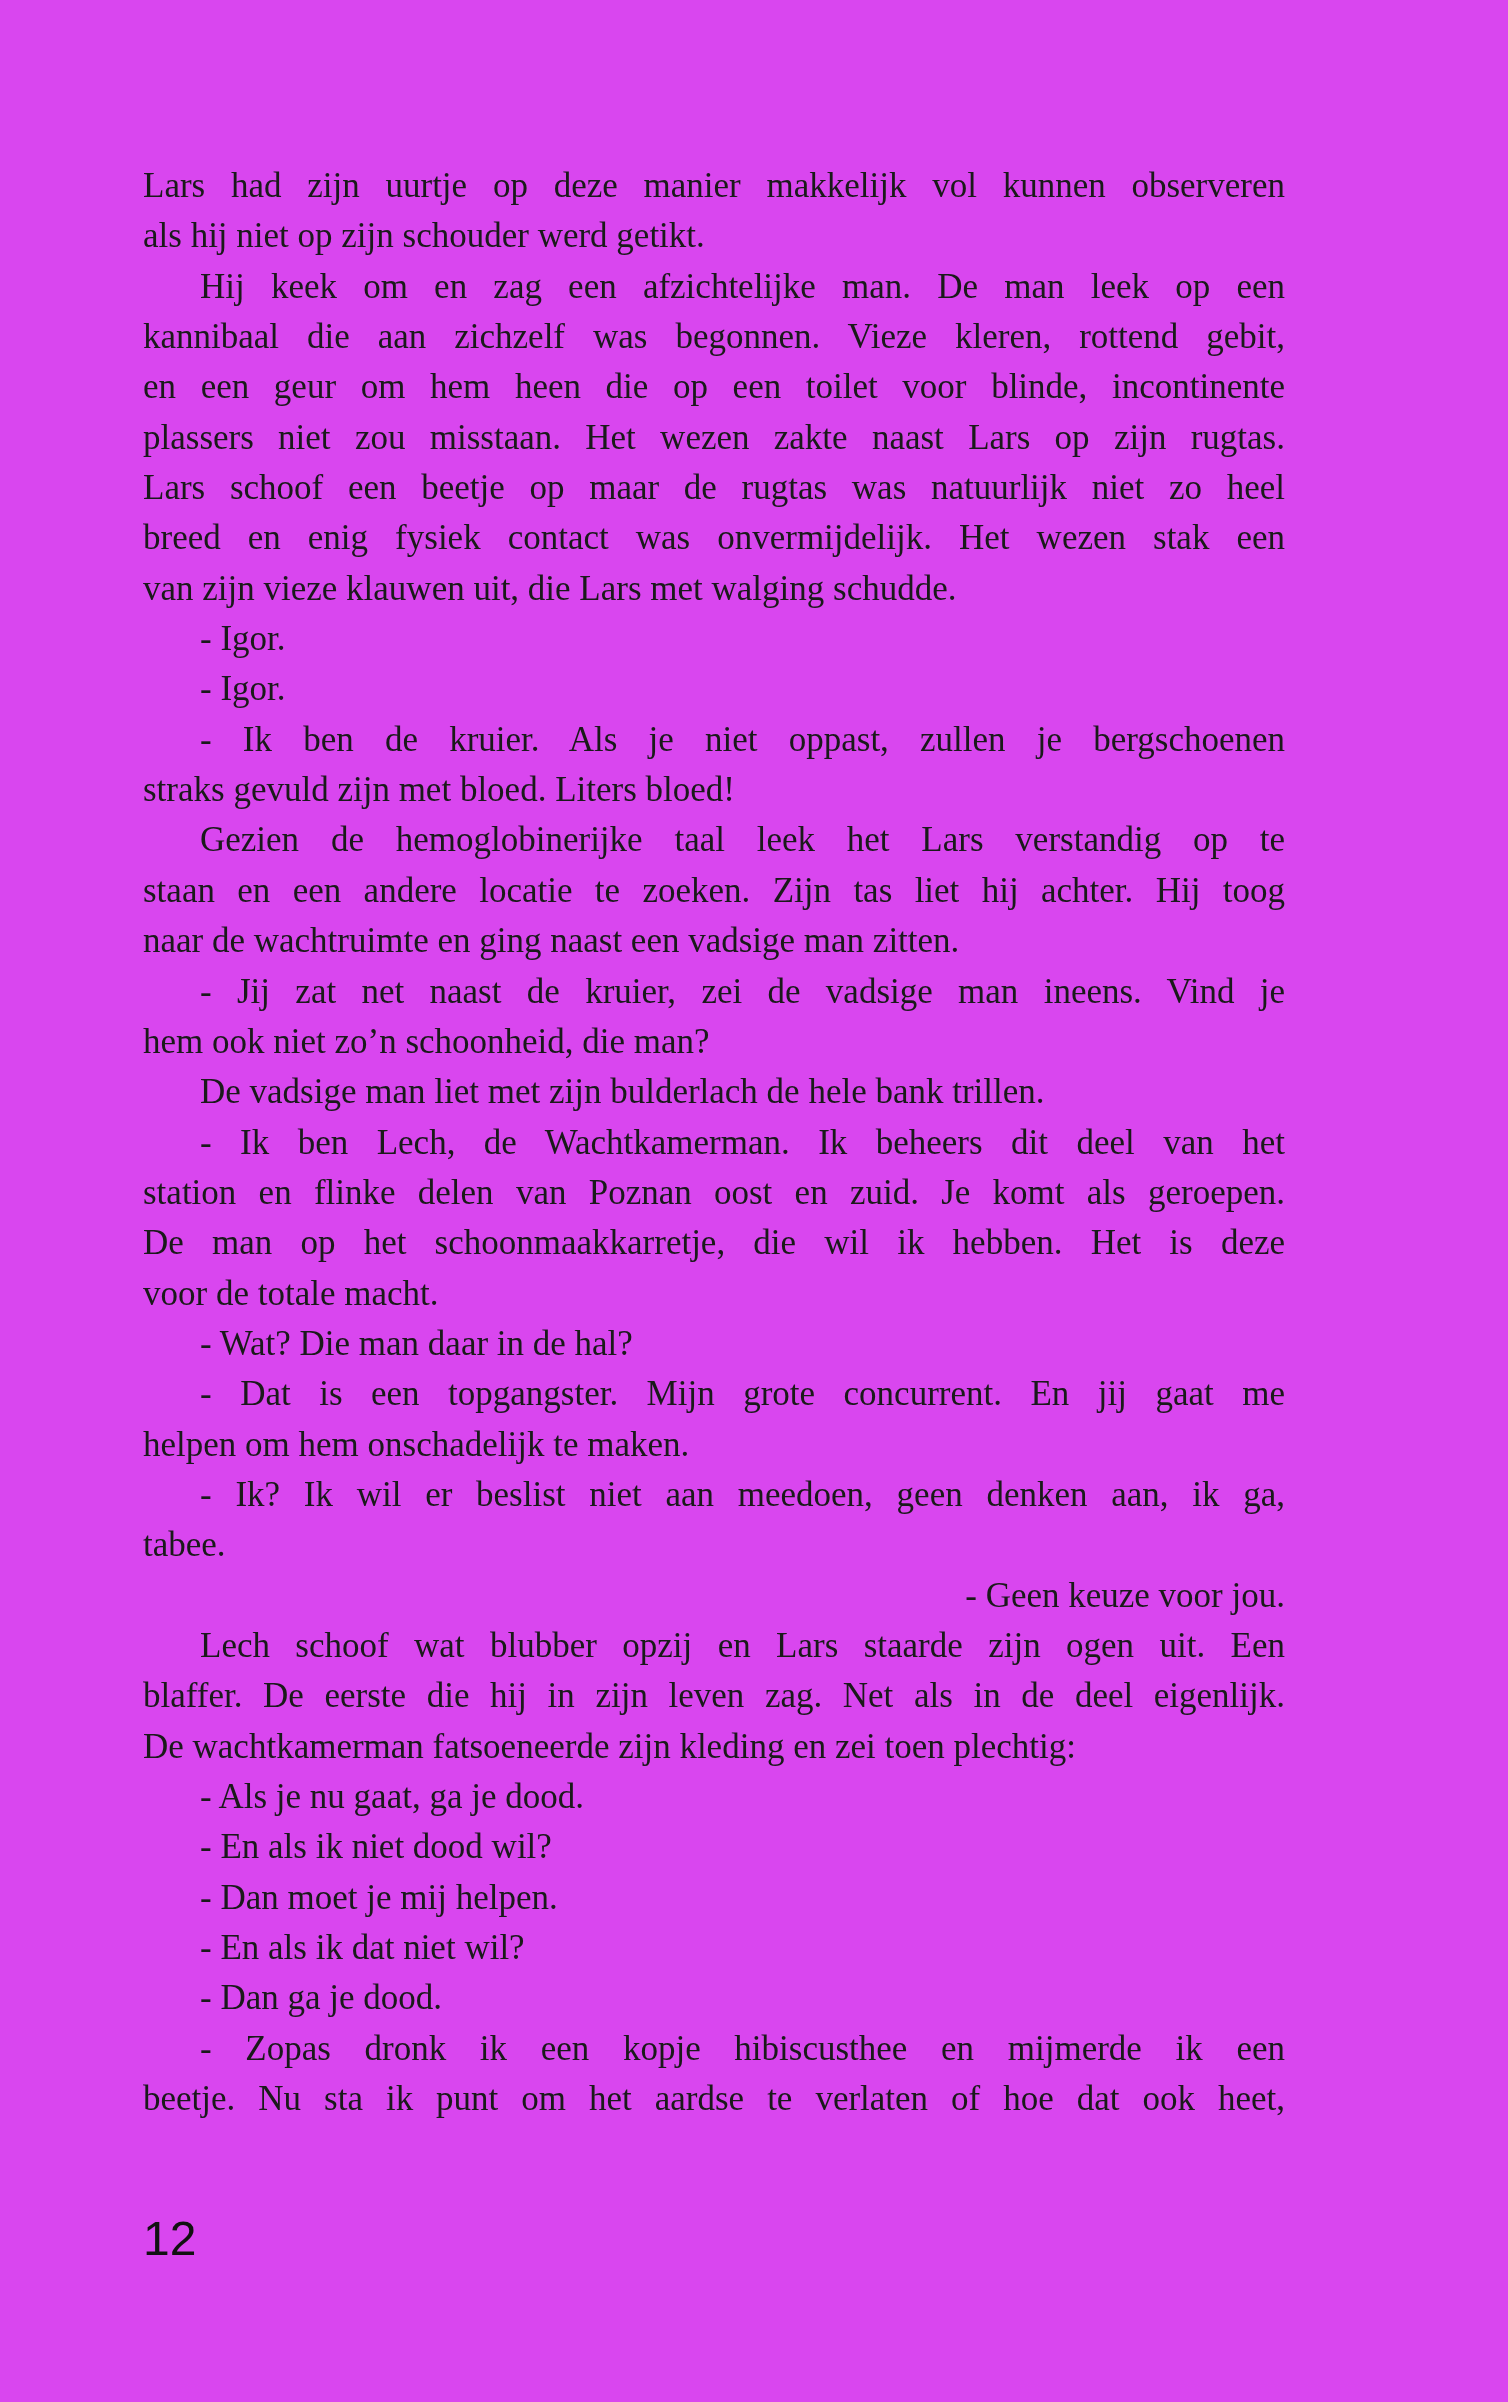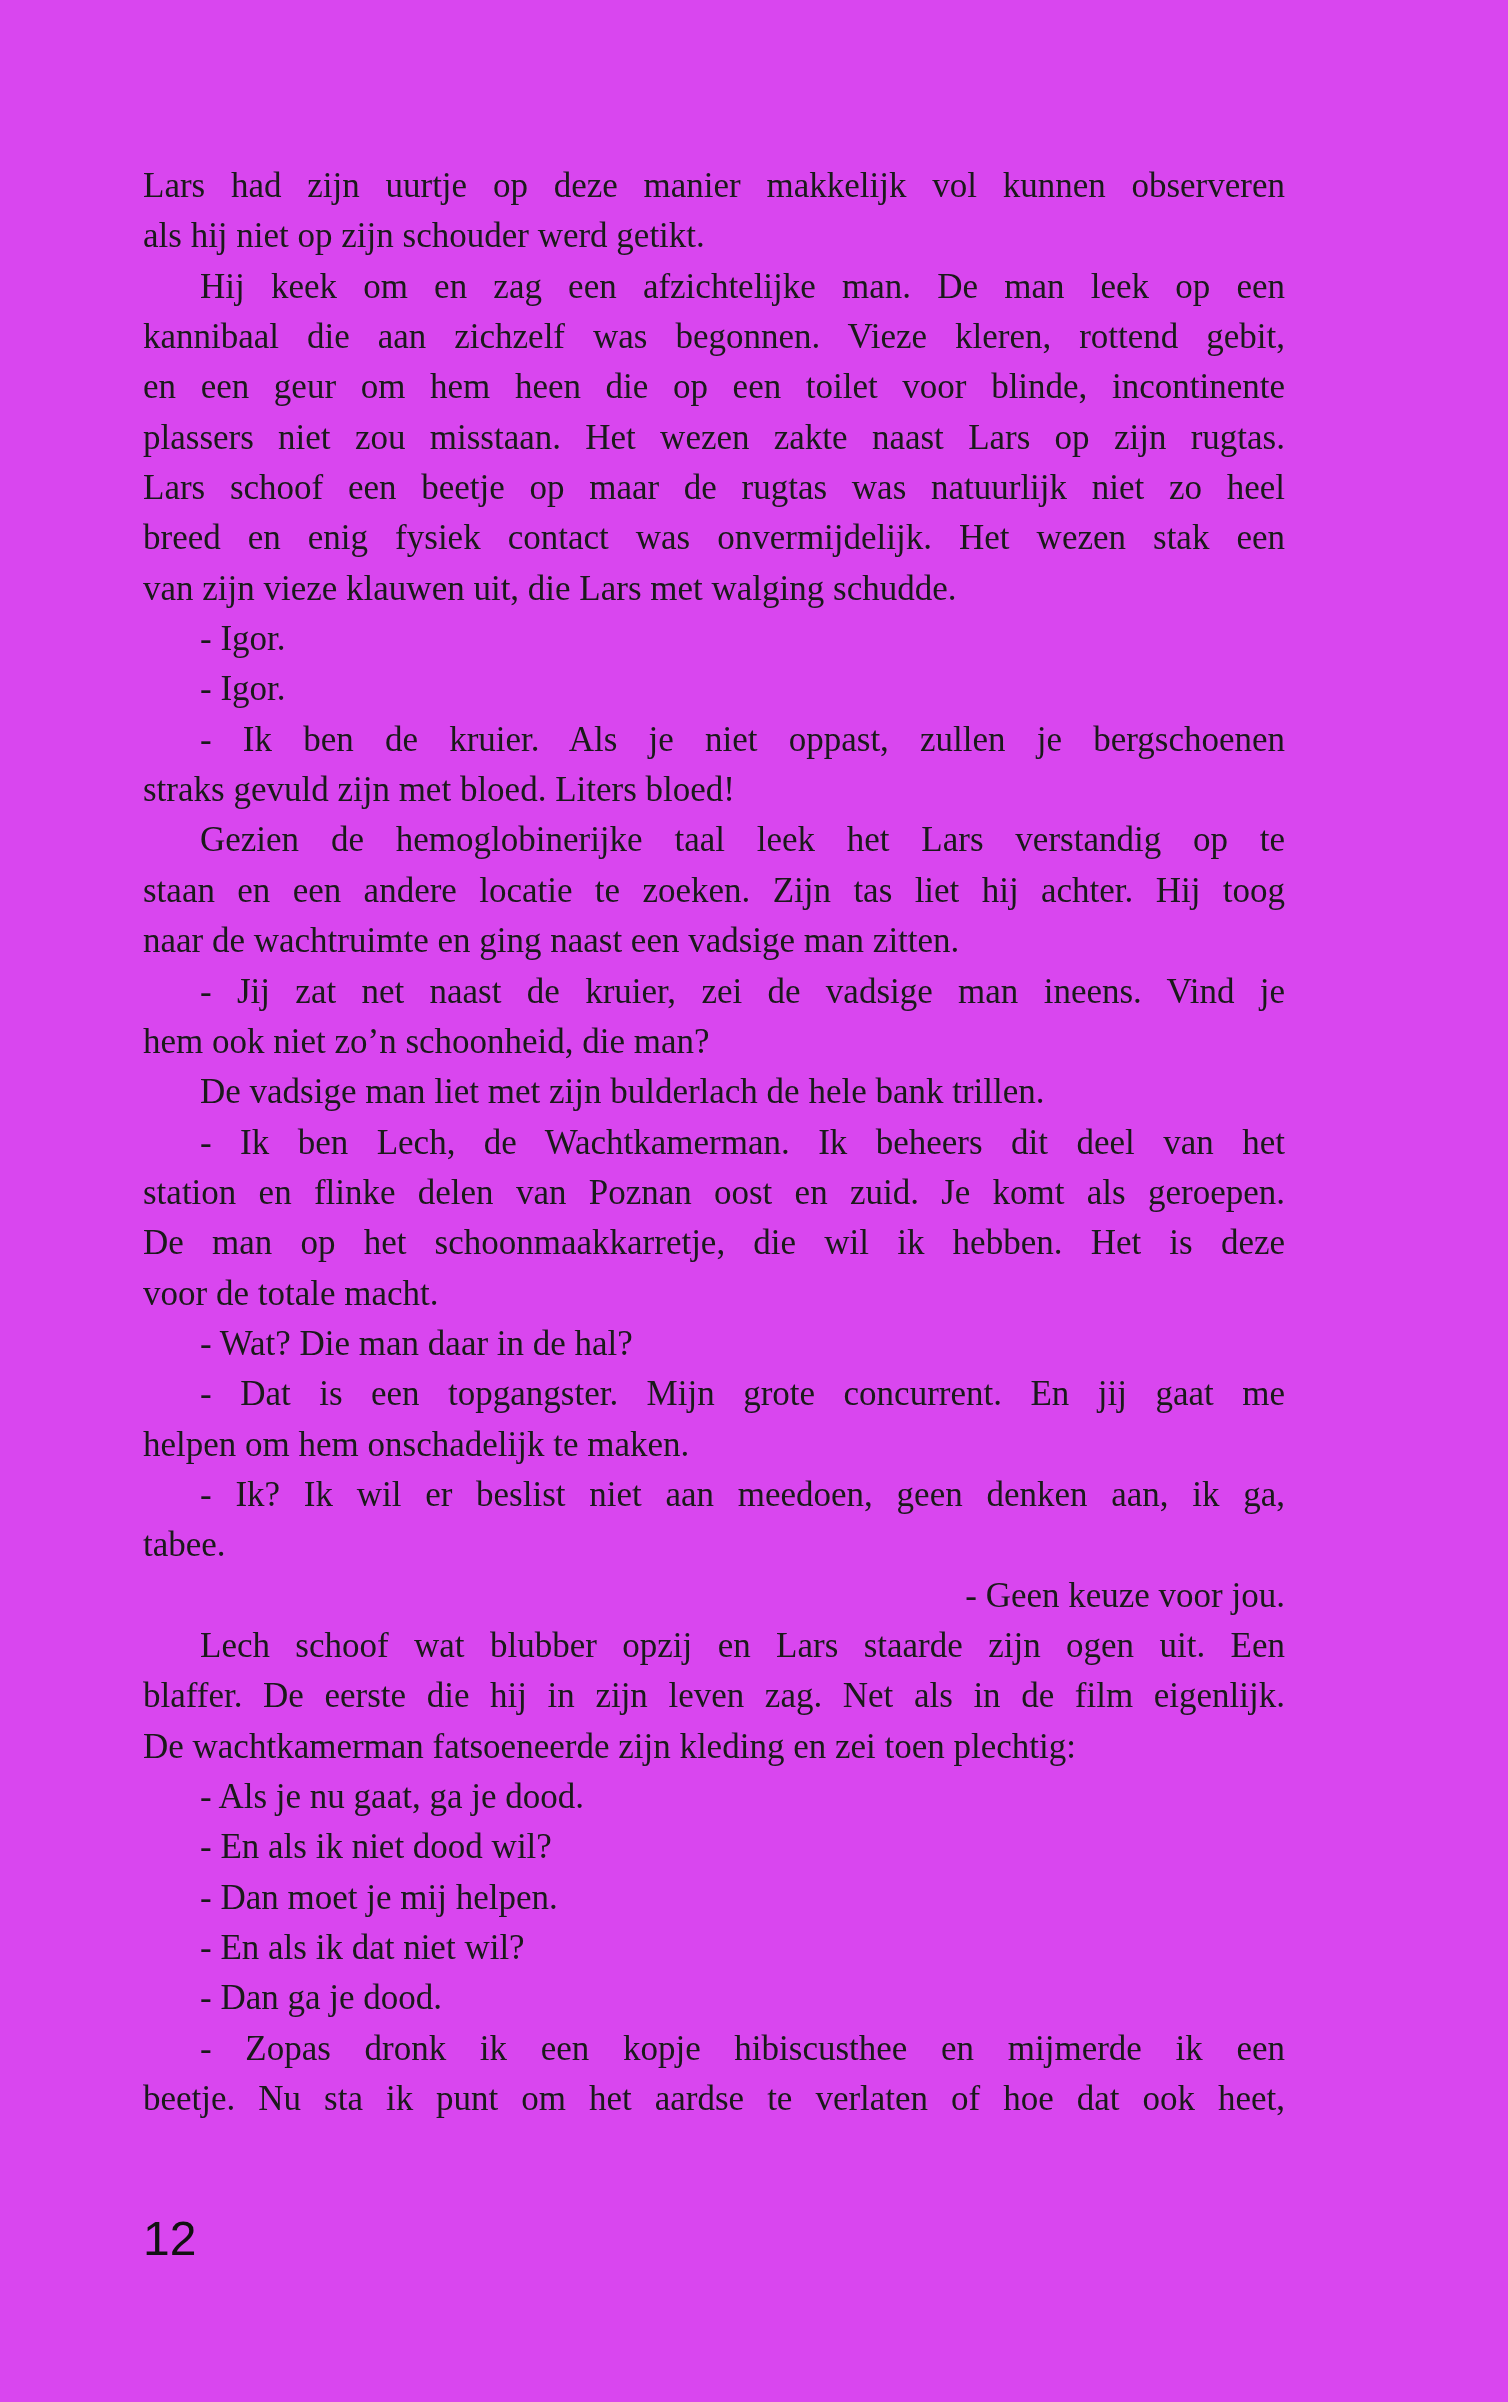--- a/index.html
+++ b/index.html
@@ -46,21 +46,21 @@
       <div class="line justify" style="top: 1007px;">station en flinke delen van Poznan oost en zuid. Je komt als geroepen.</div>
       <div class="line justify" style="top: 1057px;">De man op het schoonmaakkarretje, die wil ik hebben. Het is deze</div>
       <div class="line" style="top: 1108px;">voor de totale macht.</div>
       <div class="line indent" style="top: 1158px;">- Wat? Die man daar in de hal?</div>
       <div class="line justify indent" style="top: 1208px;">- Dat is een topgangster. Mijn grote concurrent. En jij gaat me</div>
       <div class="line" style="top: 1259px;">helpen om hem onschadelijk te maken.</div>
       <div class="line justify indent" style="top: 1309px;">- Ik? Ik wil er beslist niet aan meedoen, geen denken aan, ik ga,</div>
       <div class="line" style="top: 1359px;">tabee.</div>
       <div class="line indent" style="top: 1410px; text-align: right;">- Geen keuze voor jou.</div>
       <div class="line justify indent" style="top: 1460px;">Lech schoof wat blubber opzij en Lars staarde zijn ogen uit. Een</div>
-      <div class="line justify" style="top: 1510px;">blaffer. De eerste die hij in zijn leven zag. Net als in de film eigenlijk.</div>
+      <div class="line justify" style="top: 1510px;">blaffer. De eerste die hij in zijn leven zag. Net als in de deel eigenlijk.</div>
       <div class="line" style="top: 1561px;">De wachtkamerman fatsoeneerde zijn kleding en zei toen plechtig:</div>
       <div class="line indent" style="top: 1611px;">- Als je nu gaat, ga je dood.</div>
       <div class="line indent" style="top: 1661px;">- En als ik niet dood wil?</div>
       <div class="line indent" style="top: 1712px;">- Dan moet je mij helpen.</div>
       <div class="line indent" style="top: 1762px;">- En als ik dat niet wil?</div>
       <div class="line indent" style="top: 1812px;">- Dan ga je dood.</div>
       <div class="line justify indent" style="top: 1863px;">- Zopas dronk ik een kopje hibiscusthee en mijmerde ik een</div>
       <div class="line justify" style="top: 1913px;">beetje. Nu sta ik punt om het aardse te verlaten of hoe dat ook heet,</div>
     </div>
   <div class="page-number">12</div>

